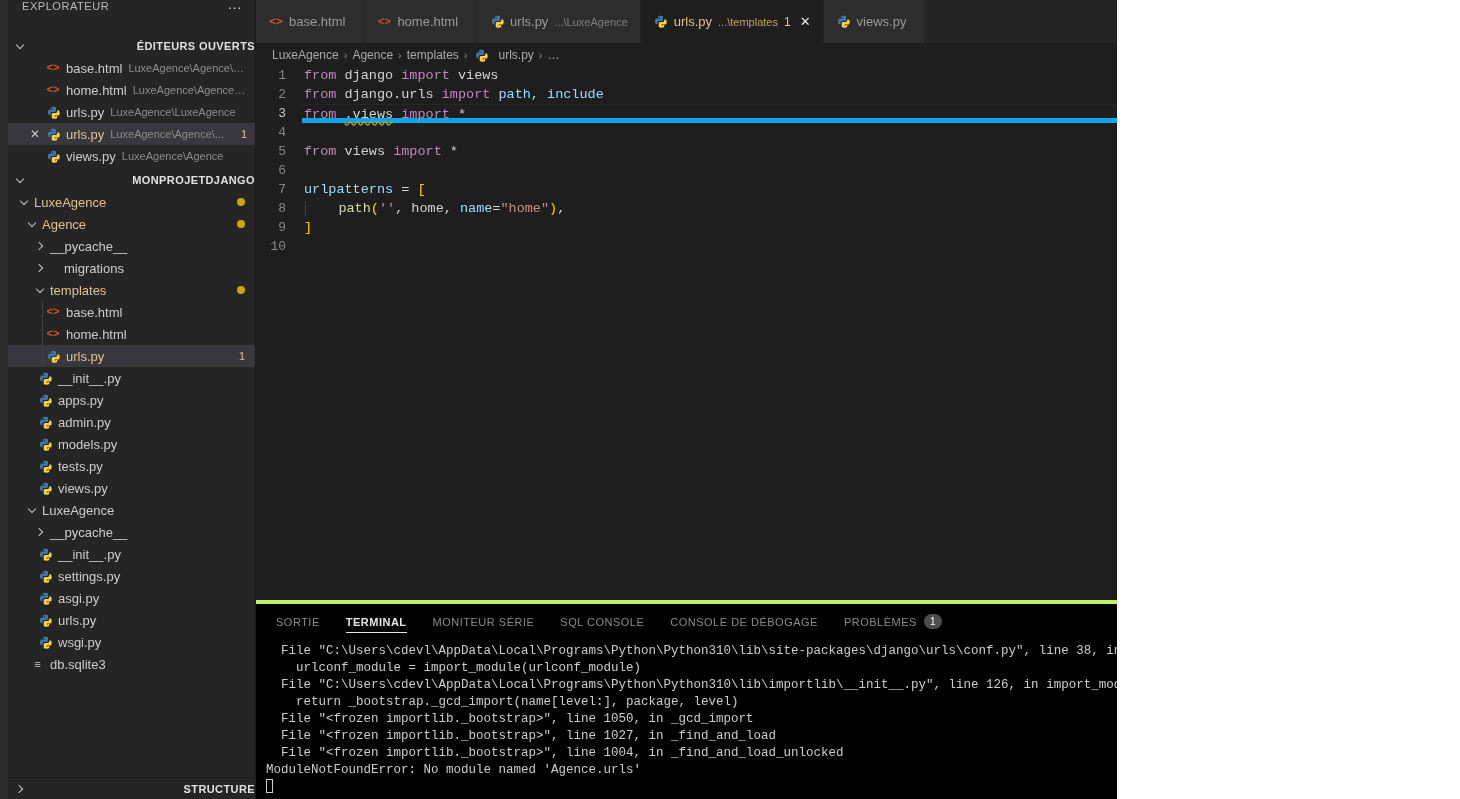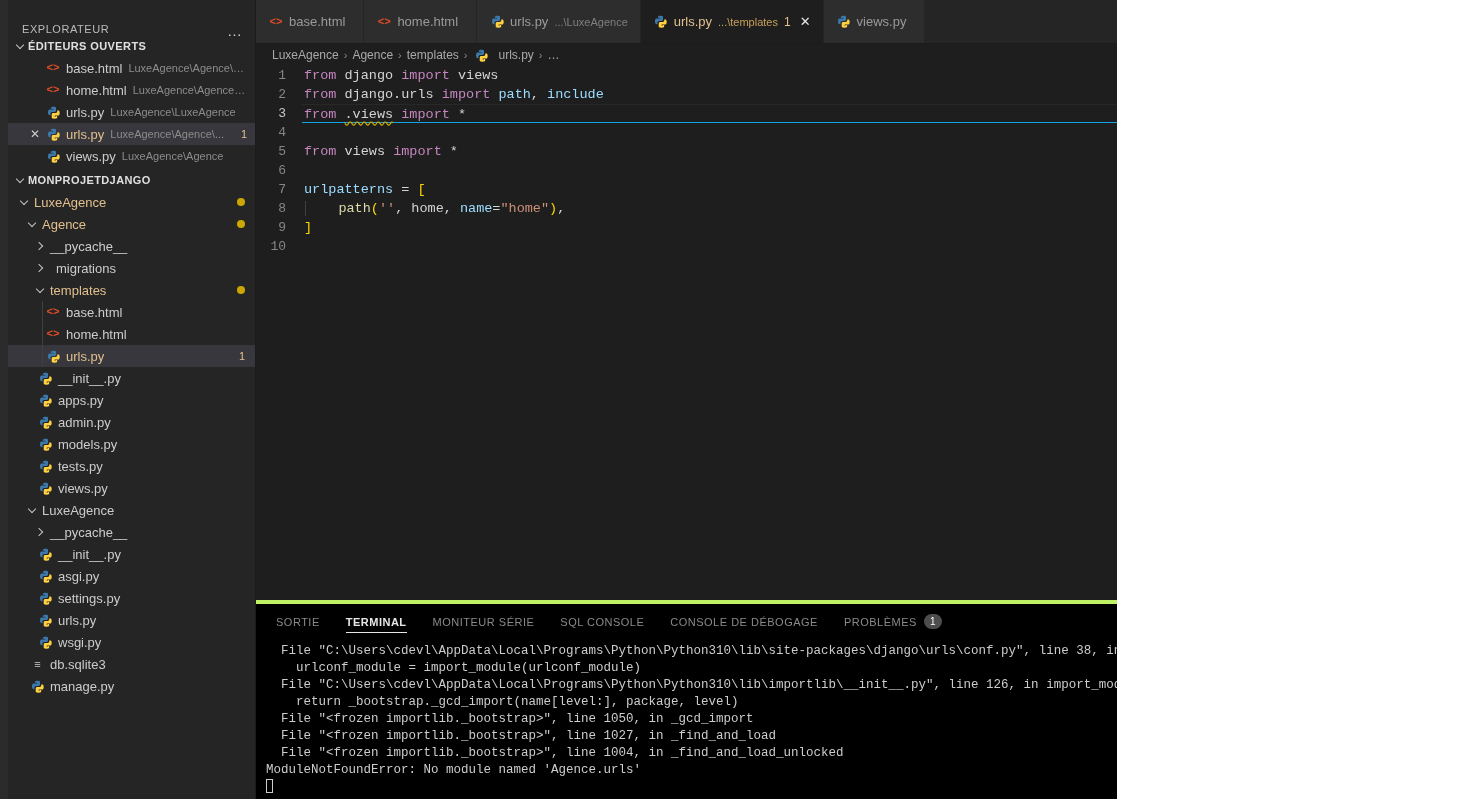--- a/index.html
+++ b/index.html
@@ -25,31 +25,31 @@
 
   
   .sidebar {
     width: 248px; flex: 0 0 248px;
     background: #252526;
     display: flex; flex-direction: column;
     height: 799px;
     border-right: 1px solid #1b1b1b;
   }
   .sb-header {
-    height: 35px; display: flex; align-items: flex-end;
+    height: 35px; display: flex; align-items: flex-start;
     padding: 0 12px 0 14px;
     font-size: 11px; letter-spacing: .55px; color: #bbbbbb;
     justify-content: space-between;
   }
   .sb-header .dots { font-size: 15px; color: #cccccc; letter-spacing:1px; line-height: 8px; }
 
   .section-head {
     height: 22px; display: flex; align-items: center;
     font-size: 11px; font-weight: bold; letter-spacing: .4px;
-    color: #e0e0e0; padding-left: 4px; cursor: pointer;
+    color: #e0e0e0; padding-left: 4px; cursor: pointer; justify-content: space-between;
   }
   .chev {
     width: 16px; height: 16px; display: inline-block;
     position: relative; flex: 0 0 16px;
   }
   .chev::before {
     content: ""; position: absolute; left: 5px; top: 4px;
     width: 5px; height: 5px;
     border-right: 1.3px solid #c5c5c5; border-bottom: 1.3px solid #c5c5c5;
     transform: rotate(45deg);
@@ -135,21 +135,21 @@
   .breadcrumb .sep { color: #8c8c8c; font-size: 11px; }
   .breadcrumb .crumb { display:flex; align-items:center; gap:4px; cursor: pointer; }
 
   .code-area {
     flex: 1 1 auto; background: #1e1e1e; position: relative;
     overflow: hidden; font-family: "Liberation Mono", monospace; font-size: 13.5px;
   }
   .cline { height: 19px; display: flex; align-items: center; position: relative; }
   .cline.current { }
   .cline.current .code-text {
-    border-top: 1px solid #282828; border-bottom: 1px solid #0ea5e9;
+    border-top: 1px solid #282828; border-bottom: 5px solid #0ea5e9;
   }
   .gutter {
     width: 46px; flex: 0 0 46px; text-align: right; padding-right: 16px;
     color: #858585; font-size: 13px; user-select: none;
   }
   .cline.current .gutter { color: #c6c6c6; }
   .code-text { flex: 1 1 auto; white-space: pre; padding-left: 2px; height: 19px; line-height: 19px; }
   .k-kw     { color: #c586c0; }   
   .k-plain  { color: #d4d4d4; }
   .k-fn     { color: #dcdcaa; }
@@ -288,21 +288,21 @@
           <span class="dot-mod"></span>
         </div>
         <div class="trow">
           <span style="display:inline-block;width:24px;flex:0 0 24px"></span>
           <span class="chev right"></span>
           <span class="tlabel" style="margin-left:2px">__pycache__</span>
         </div>
         <div class="trow">
           <span style="display:inline-block;width:24px;flex:0 0 24px"></span>
           <span class="chev right"></span>
-          <span class="tlabel" style="margin-left:8px">migrations</span>
+          <span class="tlabel" style="margin-left:16px">migrations</span>
         </div>
         <div class="trow">
           <span style="display:inline-block;width:24px;flex:0 0 24px"></span>
           <span class="chev"></span>
           <span class="tlabel folder-mod" style="margin-left:2px">templates</span>
           <span class="dot-mod"></span>
         </div>
         <div class="trow">
           <span class="guide" style="left:34px"></span>
           <span style="display:inline-block;width:32px;flex:0 0 32px"></span>
@@ -419,32 +419,32 @@
         </div>
         <div class="trow">
           <span style="display:inline-block;width:24px;flex:0 0 24px"></span>
           <span style="display:inline-block;width:4px;flex:0 0 4px"></span>
           <span class="ic">
             <svg class="py-ic" viewBox="0 0 16 16">
               <path fill="#3c78aa" d="M7.7 1c-1.5 0-2.6.3-2.9 1v1.7h3v.5H3.6c-1 0-1.9.6-2.2 1.8-.3 1.4-.3 2.2 0 3.6.3 1.1.9 1.8 1.9 1.8h1v-2c0-1.1 1-2.1 2.1-2.1h2.9c1 0 1.8-.8 1.8-1.8V2C11.1 1.3 9.6 1 7.7 1zM6.1 2c.3 0 .6.3.6.6s-.3.6-.6.6-.6-.3-.6-.6.2-.6.6-.6z"></path>
               <path fill="#ffd040" d="M12.6 4.6v1.9c0 1.2-1 2.2-2.1 2.2H7.6c-1 0-1.8.8-1.8 1.8V14c0 .8 1 1.2 1.8 1.4 1.1.3 2 .3 3.2 0 .8-.2 1.7-.7 1.7-1.4v-1.7H9.5v-.5h4.4c.9 0 1.2-.6 1.5-1.5.3-1 .3-1.9 0-3.2-.2-.9-.6-1.5-1.5-1.5h-1.3zM10 12.4c.3 0 .6.3.6.6s-.3.6-.6.6-.6-.2-.6-.6.3-.6.6-.6z"></path>
             </svg>
           </span>
+          <span class="tlabel">settings.py</span>
+        </div>
+        <div class="trow">
+          <span style="display:inline-block;width:24px;flex:0 0 24px"></span>
+          <span style="display:inline-block;width:4px;flex:0 0 4px"></span>
+          <span class="ic">
+            <svg class="py-ic" viewBox="0 0 16 16">
+              <path fill="#3c78aa" d="M7.7 1c-1.5 0-2.6.3-2.9 1v1.7h3v.5H3.6c-1 0-1.9.6-2.2 1.8-.3 1.4-.3 2.2 0 3.6.3 1.1.9 1.8 1.9 1.8h1v-2c0-1.1 1-2.1 2.1-2.1h2.9c1 0 1.8-.8 1.8-1.8V2C11.1 1.3 9.6 1 7.7 1zM6.1 2c.3 0 .6.3.6.6s-.3.6-.6.6-.6-.3-.6-.6.2-.6.6-.6z"></path>
+              <path fill="#ffd040" d="M12.6 4.6v1.9c0 1.2-1 2.2-2.1 2.2H7.6c-1 0-1.8.8-1.8 1.8V14c0 .8 1 1.2 1.8 1.4 1.1.3 2 .3 3.2 0 .8-.2 1.7-.7 1.7-1.4v-1.7H9.5v-.5h4.4c.9 0 1.2-.6 1.5-1.5.3-1 .3-1.9 0-3.2-.2-.9-.6-1.5-1.5-1.5h-1.3zM10 12.4c.3 0 .6.3.6.6s-.3.6-.6.6-.6-.2-.6-.6.3-.6.6-.6z"></path>
+            </svg>
+          </span>
           <span class="tlabel">asgi.py</span>
-        </div>
-        <div class="trow">
-          <span style="display:inline-block;width:24px;flex:0 0 24px"></span>
-          <span style="display:inline-block;width:4px;flex:0 0 4px"></span>
-          <span class="ic">
-            <svg class="py-ic" viewBox="0 0 16 16">
-              <path fill="#3c78aa" d="M7.7 1c-1.5 0-2.6.3-2.9 1v1.7h3v.5H3.6c-1 0-1.9.6-2.2 1.8-.3 1.4-.3 2.2 0 3.6.3 1.1.9 1.8 1.9 1.8h1v-2c0-1.1 1-2.1 2.1-2.1h2.9c1 0 1.8-.8 1.8-1.8V2C11.1 1.3 9.6 1 7.7 1zM6.1 2c.3 0 .6.3.6.6s-.3.6-.6.6-.6-.3-.6-.6.2-.6.6-.6z"></path>
-              <path fill="#ffd040" d="M12.6 4.6v1.9c0 1.2-1 2.2-2.1 2.2H7.6c-1 0-1.8.8-1.8 1.8V14c0 .8 1 1.2 1.8 1.4 1.1.3 2 .3 3.2 0 .8-.2 1.7-.7 1.7-1.4v-1.7H9.5v-.5h4.4c.9 0 1.2-.6 1.5-1.5.3-1 .3-1.9 0-3.2-.2-.9-.6-1.5-1.5-1.5h-1.3zM10 12.4c.3 0 .6.3.6.6s-.3.6-.6.6-.6-.2-.6-.6.3-.6.6-.6z"></path>
-            </svg>
-          </span>
-          <span class="tlabel">settings.py</span>
         </div>
         <div class="trow">
           <span style="display:inline-block;width:24px;flex:0 0 24px"></span>
           <span style="display:inline-block;width:4px;flex:0 0 4px"></span>
           <span class="ic">
             <svg class="py-ic" viewBox="0 0 16 16">
               <path fill="#3c78aa" d="M7.7 1c-1.5 0-2.6.3-2.9 1v1.7h3v.5H3.6c-1 0-1.9.6-2.2 1.8-.3 1.4-.3 2.2 0 3.6.3 1.1.9 1.8 1.9 1.8h1v-2c0-1.1 1-2.1 2.1-2.1h2.9c1 0 1.8-.8 1.8-1.8V2C11.1 1.3 9.6 1 7.7 1zM6.1 2c.3 0 .6.3.6.6s-.3.6-.6.6-.6-.3-.6-.6.2-.6.6-.6z"></path>
               <path fill="#ffd040" d="M12.6 4.6v1.9c0 1.2-1 2.2-2.1 2.2H7.6c-1 0-1.8.8-1.8 1.8V14c0 .8 1 1.2 1.8 1.4 1.1.3 2 .3 3.2 0 .8-.2 1.7-.7 1.7-1.4v-1.7H9.5v-.5h4.4c.9 0 1.2-.6 1.5-1.5.3-1 .3-1.9 0-3.2-.2-.9-.6-1.5-1.5-1.5h-1.3zM10 12.4c.3 0 .6.3.6.6s-.3.6-.6.6-.6-.2-.6-.6.3-.6.6-.6z"></path>
             </svg>
           </span>
@@ -460,34 +460,27 @@
             </svg>
           </span>
           <span class="tlabel">wsgi.py</span>
         </div>
         <div class="trow">
           <span style="display:inline-block;width:16px;flex:0 0 16px"></span>
           <span style="display:inline-block;width:4px;flex:0 0 4px"></span>
           <span class="ic ic-db">≡</span>
           <span class="tlabel">db.sqlite3</span>
         </div>
-        <div class="trow">
-          <span style="display:inline-block;width:16px;flex:0 0 16px"></span>
-          <span style="display:inline-block;width:4px;flex:0 0 4px"></span>
-          <span class="ic">
-            <svg class="py-ic" viewBox="0 0 16 16">
-              <path fill="#3c78aa" d="M7.7 1c-1.5 0-2.6.3-2.9 1v1.7h3v.5H3.6c-1 0-1.9.6-2.2 1.8-.3 1.4-.3 2.2 0 3.6.3 1.1.9 1.8 1.9 1.8h1v-2c0-1.1 1-2.1 2.1-2.1h2.9c1 0 1.8-.8 1.8-1.8V2C11.1 1.3 9.6 1 7.7 1zM6.1 2c.3 0 .6.3.6.6s-.3.6-.6.6-.6-.3-.6-.6.2-.6.6-.6z"></path>
-              <path fill="#ffd040" d="M12.6 4.6v1.9c0 1.2-1 2.2-2.1 2.2H7.6c-1 0-1.8.8-1.8 1.8V14c0 .8 1 1.2 1.8 1.4 1.1.3 2 .3 3.2 0 .8-.2 1.7-.7 1.7-1.4v-1.7H9.5v-.5h4.4c.9 0 1.2-.6 1.5-1.5.3-1 .3-1.9 0-3.2-.2-.9-.6-1.5-1.5-1.5h-1.3zM10 12.4c.3 0 .6.3.6.6s-.3.6-.6.6-.6-.2-.6-.6.3-.6.6-.6z"></path>
-            </svg>
-          </span>
-          <span class="tlabel">manage.py</span>
-        </div>
       </div>
 
     <div class="sb-bottom" id="sb-bottom">
+        <div class="section-head">
+          <span class="chev right"></span>
+          <span>STRUCTURE</span>
+        </div>
       </div>
   </div>
 
   <div class="editor-col">
 
     <div class="tabs" id="tab-bar">
         <div class="tab">
           <span class="ic ic-html">&lt;&gt;</span>
           <span class="tname">base.html</span>
         </div>

